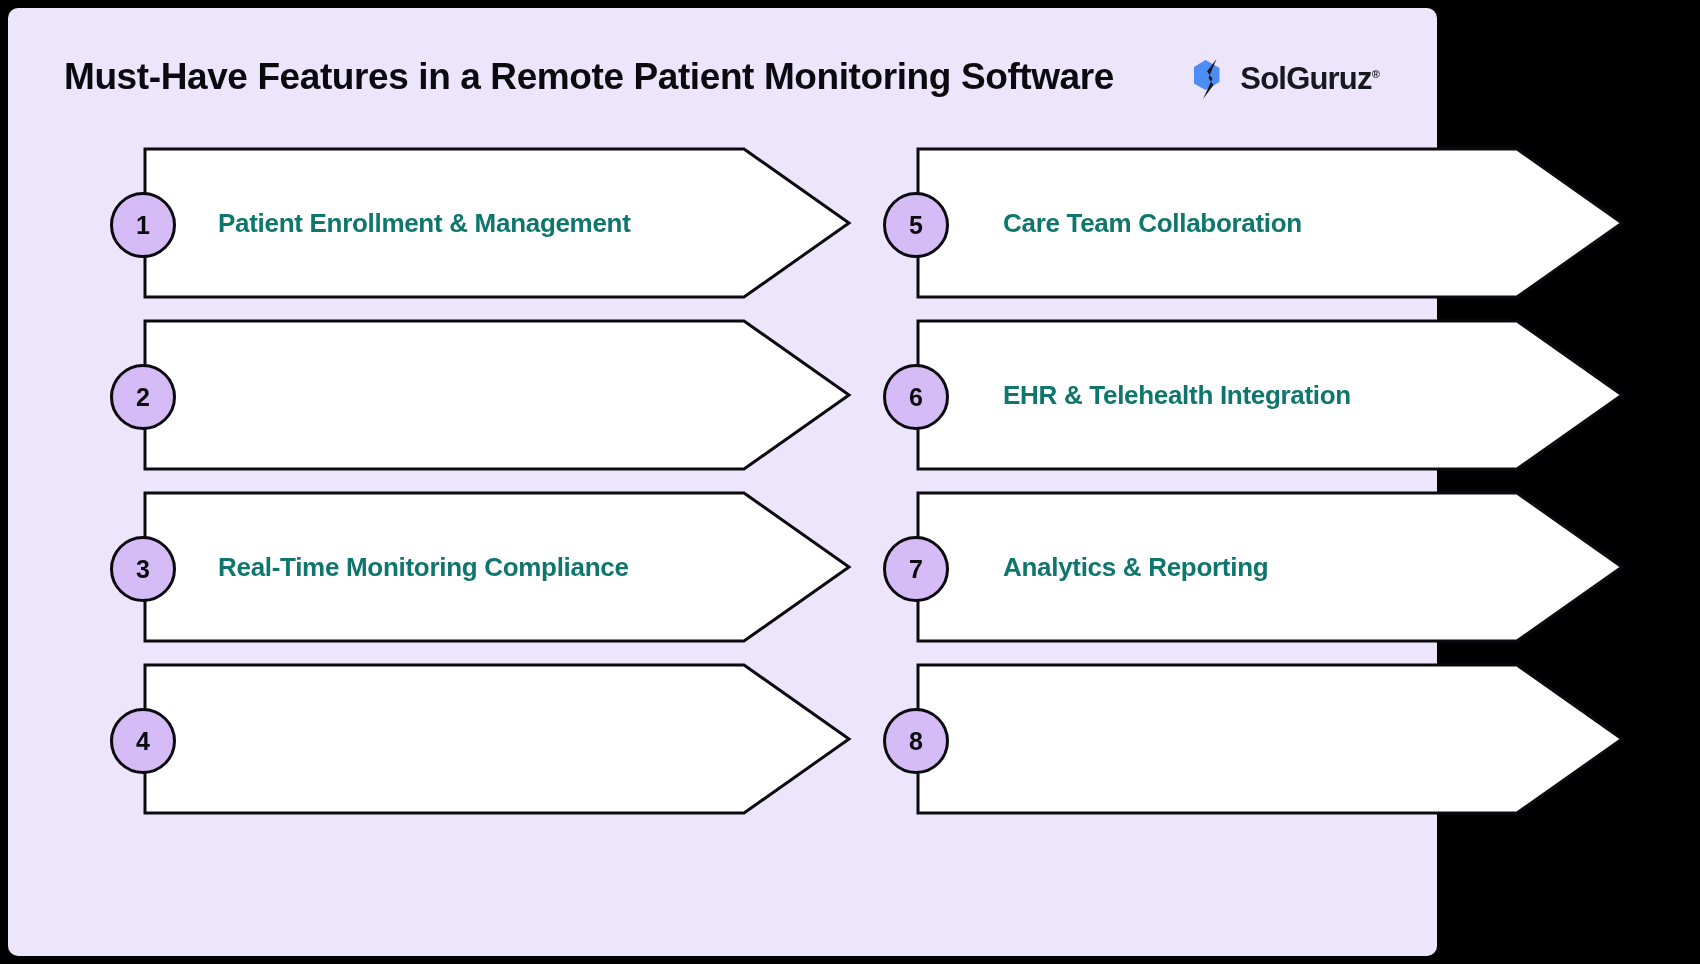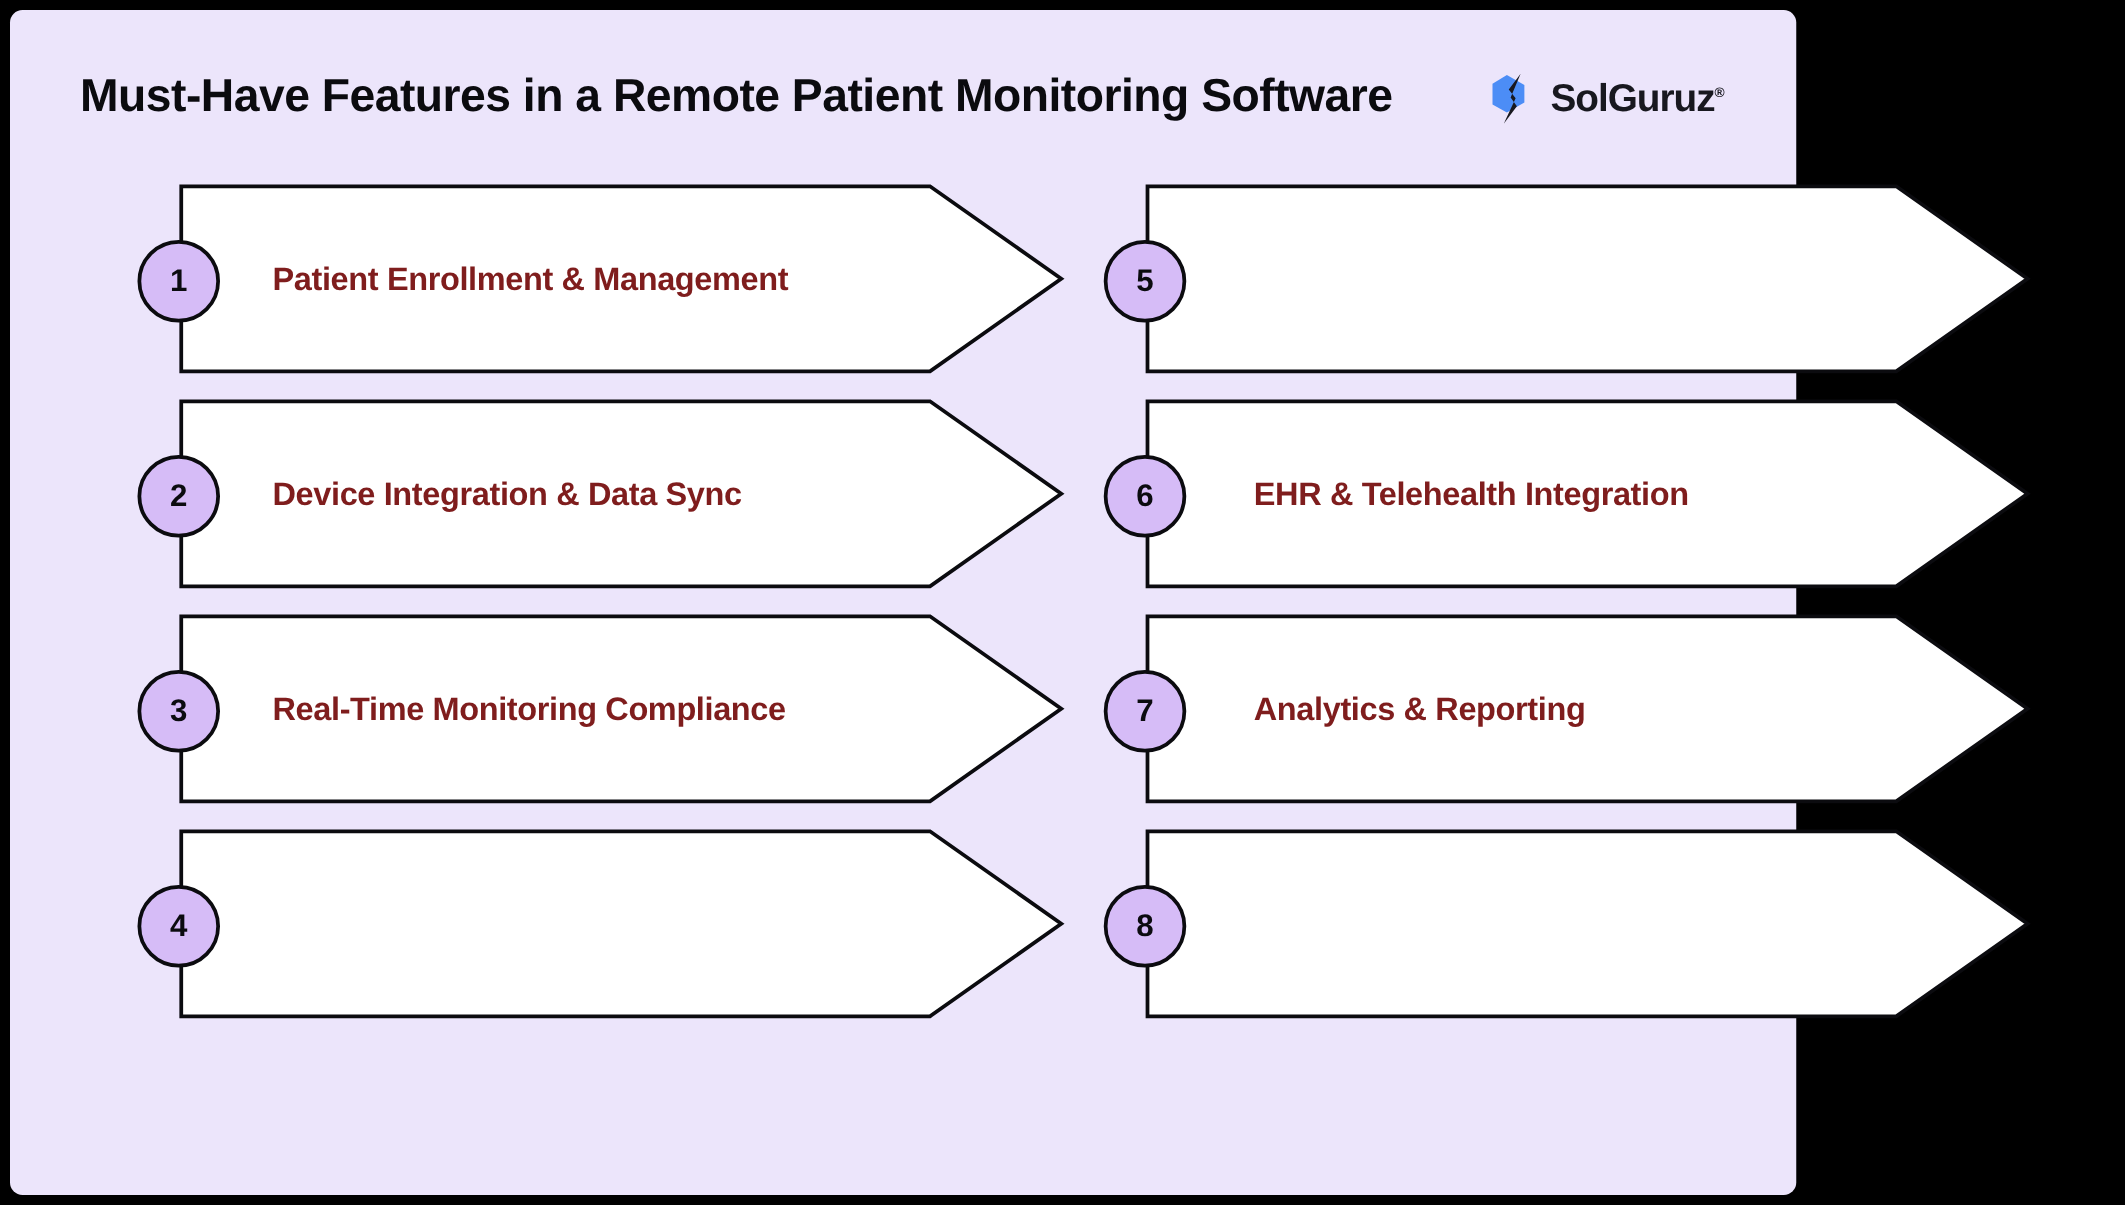--- a/index.html
+++ b/index.html
@@ -107,21 +107,21 @@
   }
   .feature-label {
     position: absolute;
     left: 108px;
     top: 0;
     height: 150px;
     display: flex;
     align-items: center;
     font-size: 26px;
     font-weight: bold;
-    color: #7f1d1d;
+    color: #0f766e;
     letter-spacing: -0.3px;
     white-space: nowrap;
     z-index: 2;
   }
   #col-right .feature-label { left: 120px; }
 </style>
 </head>
 <body>
 
 <div id="canvas">
@@ -151,21 +151,20 @@
           <div class="num-badge">1</div>
           <div class="feature-label">Patient Enrollment &amp; Management</div>
         </div>
         <div class="feature-row">
           <div class="arrow-wrap">
             <svg class="arrow-svg" viewBox="0 0 706 150" preserveAspectRatio="none">
               <path d="M1,1 L600,1 L705,75 L600,149 L1,149 Z" fill="#FFFFFF" stroke="#0B0B0F" stroke-width="3" stroke-linejoin="miter"></path>
             </svg>
           </div>
           <div class="num-badge">2</div>
-          <div class="feature-label">Device Integration &amp; Data Sync</div>
         </div>
         <div class="feature-row">
           <div class="arrow-wrap">
             <svg class="arrow-svg" viewBox="0 0 706 150" preserveAspectRatio="none">
               <path d="M1,1 L600,1 L705,75 L600,149 L1,149 Z" fill="#FFFFFF" stroke="#0B0B0F" stroke-width="3" stroke-linejoin="miter"></path>
             </svg>
           </div>
           <div class="num-badge">3</div>
           <div class="feature-label">Real-Time Monitoring Compliance</div>
         </div>
@@ -179,20 +178,21 @@
         </div>
       </div>
     <div class="column" id="col-right">
         <div class="feature-row">
           <div class="arrow-wrap">
             <svg class="arrow-svg" viewBox="0 0 706 150" preserveAspectRatio="none">
               <path d="M1,1 L600,1 L705,75 L600,149 L1,149 Z" fill="#FFFFFF" stroke="#0B0B0F" stroke-width="3" stroke-linejoin="miter"></path>
             </svg>
           </div>
           <div class="num-badge">5</div>
+          <div class="feature-label">Care Team Collaboration</div>
         </div>
         <div class="feature-row">
           <div class="arrow-wrap">
             <svg class="arrow-svg" viewBox="0 0 706 150" preserveAspectRatio="none">
               <path d="M1,1 L600,1 L705,75 L600,149 L1,149 Z" fill="#FFFFFF" stroke="#0B0B0F" stroke-width="3" stroke-linejoin="miter"></path>
             </svg>
           </div>
           <div class="num-badge">6</div>
           <div class="feature-label">EHR &amp; Telehealth Integration</div>
         </div>

